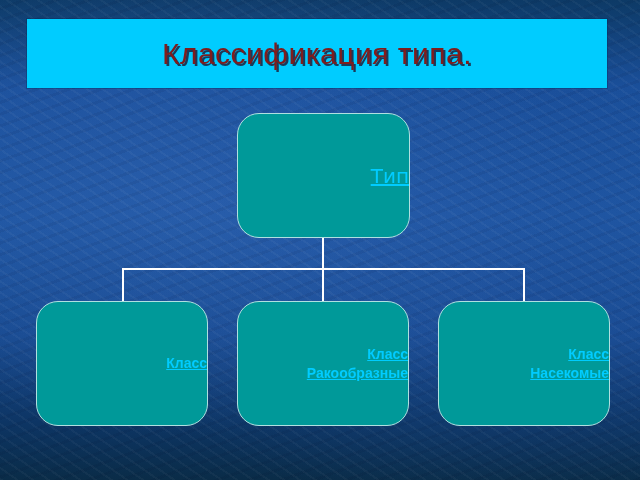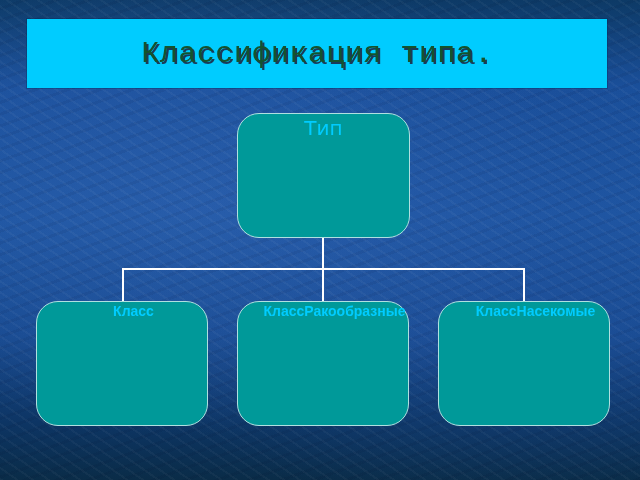--- a/index.html
+++ b/index.html
@@ -18,32 +18,32 @@
       repeating-linear-gradient(-20deg, rgba(0,0,30,0.06) 0 3px, transparent 3px 11px);
     pointer-events: none;
   }
   .title-bar {
     position: absolute; left: 27px; top: 19px; width: 580px; height: 69px;
     background: #00ccff;
     box-shadow: 0 0 0 1px rgba(0,40,80,0.3);
     display: flex; align-items: center; justify-content: center;
   }
   .title-text {
-    color: #14532d; font-size: 30px; letter-spacing: 0.5px;
+    color: #7f1d1d; font-size: 30px; letter-spacing: 0.5px;
     text-shadow: 2px 2px 0 #1a3a5a;
-    font-family: Liberation Mono, monospace;
+    font-family: Liberation Sans, sans-serif;
     text-align: center;
   }
   .node {
     position: absolute; box-sizing: border-box;
     background: #009999;
     border: 1px solid #b0e0e0;
     border-radius: 22px;
-    display: flex; flex-direction: row; align-items: flex-start; justify-content: center;
-    color: #00ccff; text-align: center;
+    display: flex; flex-direction: column; align-items: flex-end; justify-content: center;
+    color: #00ccff; text-align: center; text-decoration: underline;
   }
   .root {
     left: 237px; top: 113px; width: 173px; height: 125px;
     font-size: 20px; line-height: 28px;
     font-family: "DejaVu Sans", sans-serif;
     overflow: visible; white-space: nowrap;
   }
   .child {
     top: 301px; width: 172px; height: 125px;
     font-size: 14px; font-weight: bold; line-height: 19px; padding-left: 23px;

